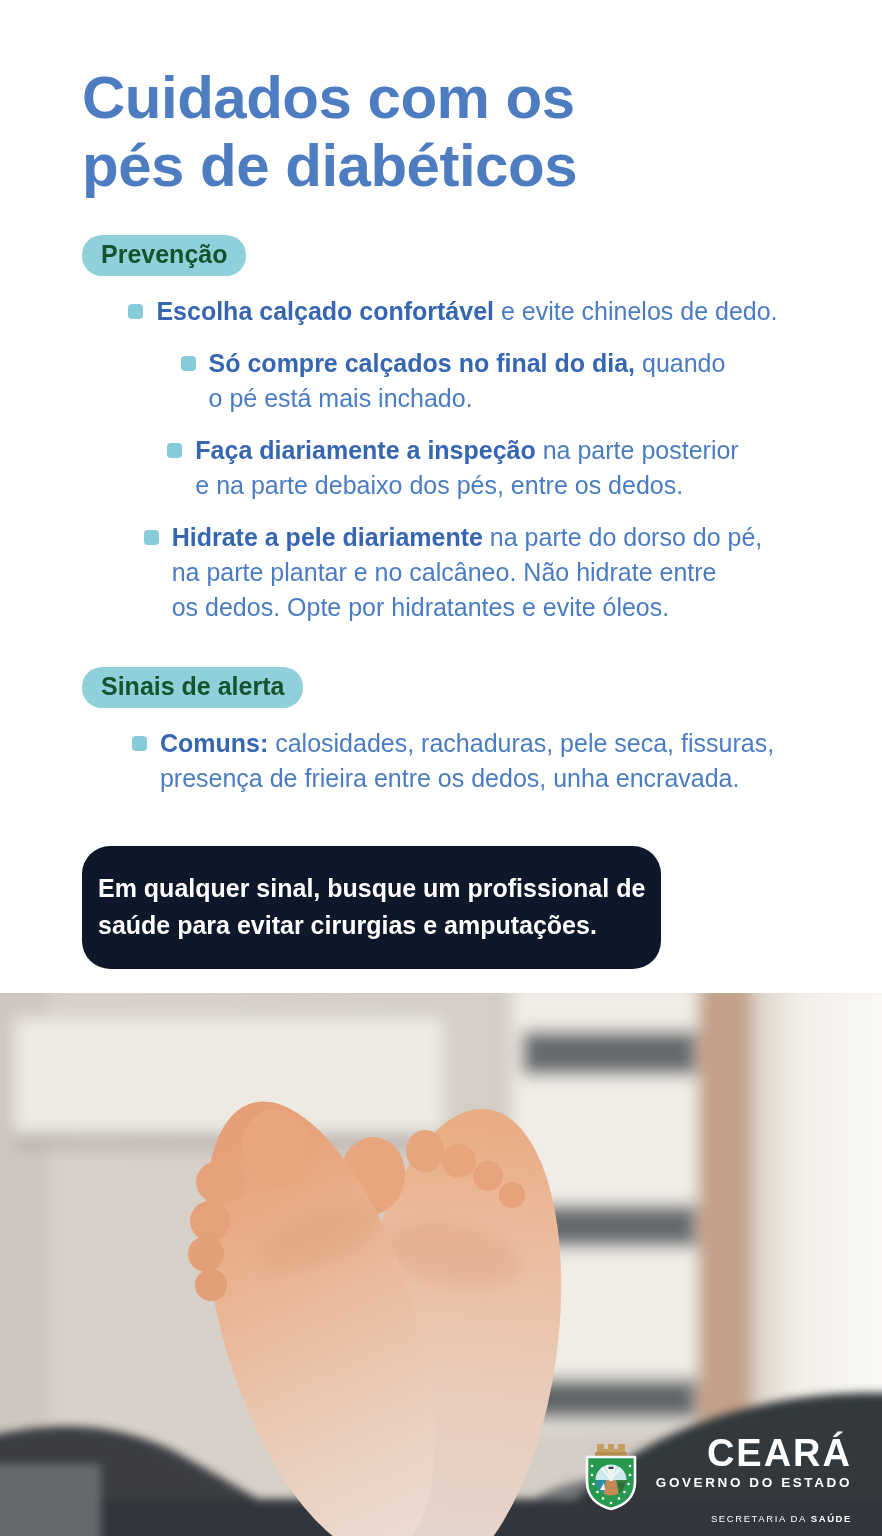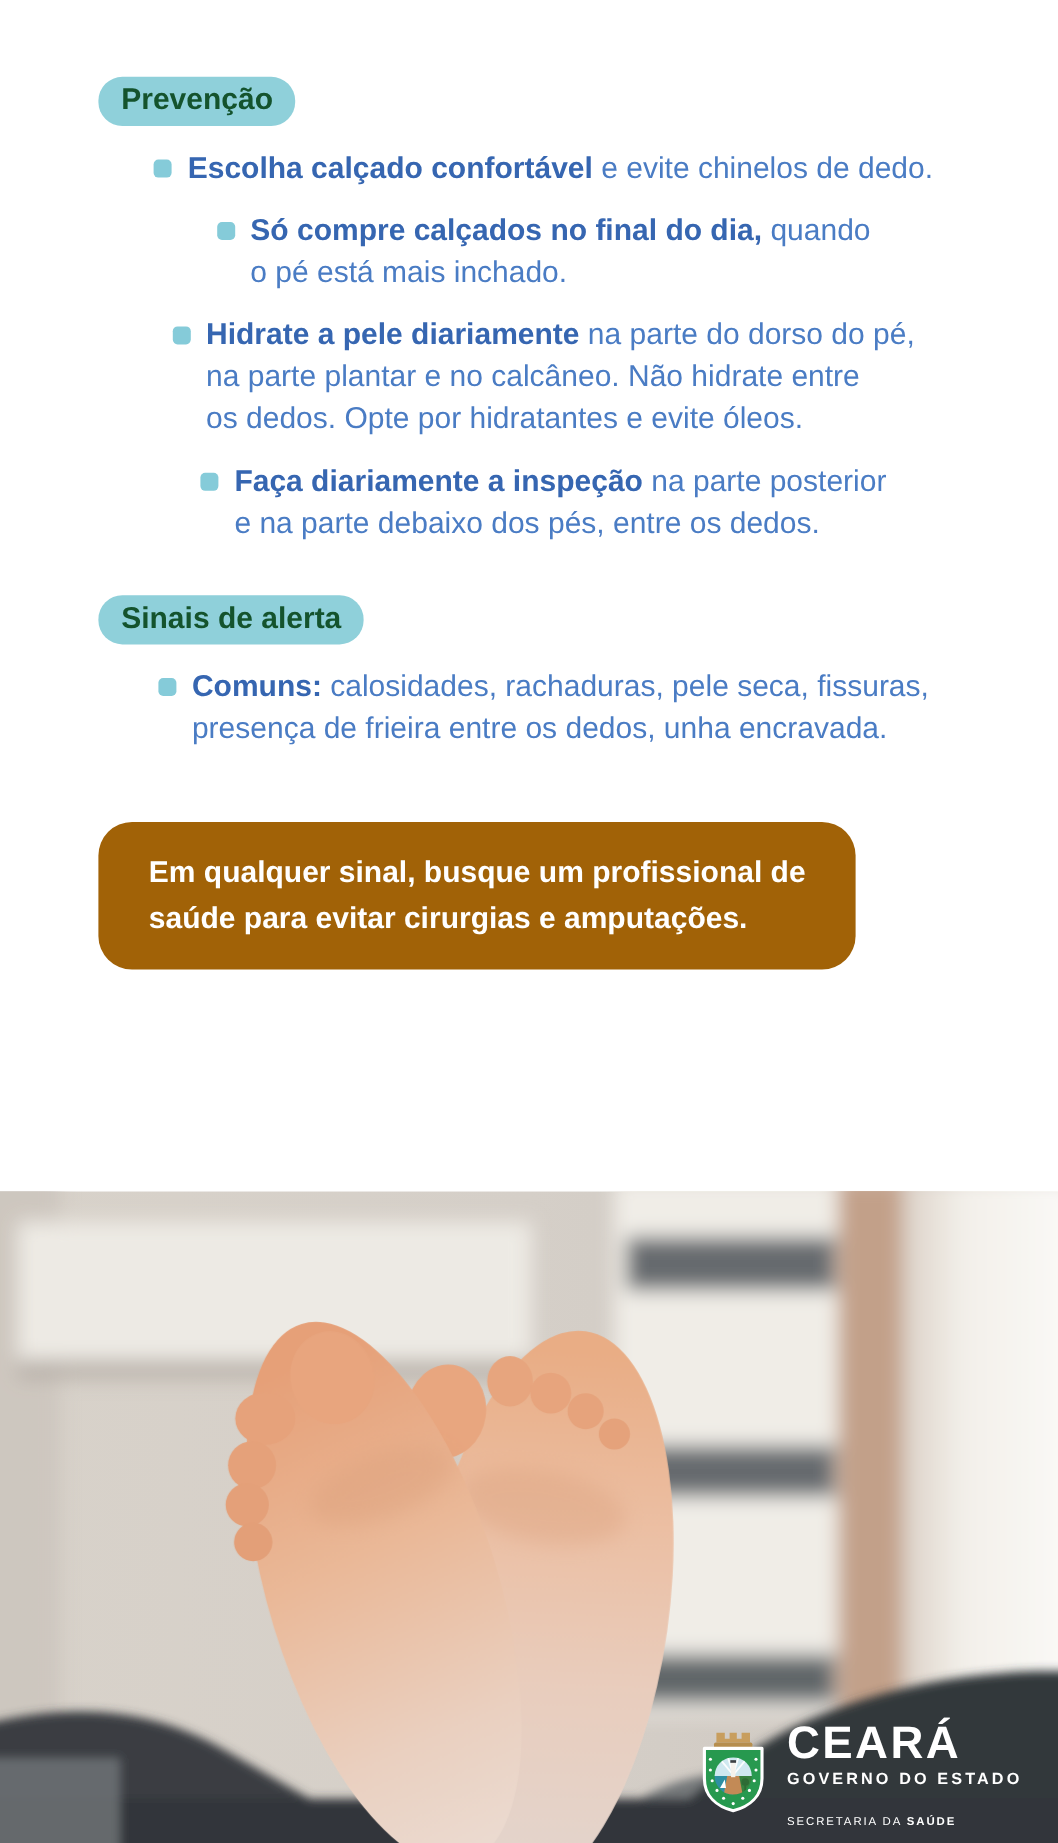--- a/index.html
+++ b/index.html
@@ -34,73 +34,76 @@
   .bullet{
     flex:none;width:15px;height:15px;border-radius:4px;
     background:#85cbd9;margin:10px 13px 0 0;
   }
   .item-text{
     margin:0;font-size:25px;line-height:1.4;color:#4a7cc4;
     white-space:pre-line;
   }
   .item-text b{color:#3666b1;}
   .alert-box{
-    margin:38px 0 0 0;
+    margin:28px 0 0 0;
     display:inline-block;
-    background:#a16207;color:#ffffff;
+    background:#0f172a;color:#ffffff;
     font-weight:bold;font-size:25px;line-height:1.5;
-    padding:24px 42px;border-radius:28px;
+    padding:24px 16px;border-radius:28px;
     white-space:pre-line;
   }
   
   .photo{
     position:absolute;left:0;bottom:0;width:882px;height:543px;
     overflow:hidden;background:#d3cdc6;
   }
   .photo-svg{position:absolute;left:0;top:0;width:100%;height:100%;display:block;}
   
   .logo{
     position:absolute;right:30px;bottom:13px;
     display:flex;align-items:center;gap:14px;
     color:#ffffff;
+    text-align:right;
   }
   .logo-state{font-size:38px;font-weight:bold;letter-spacing:2px;line-height:1;}
   .logo-gov{font-size:13.5px;font-weight:bold;letter-spacing:2.6px;line-height:1;margin-top:4px;}
   .logo-sec{font-size:9.5px;letter-spacing:1.6px;line-height:1;margin-top:24px;}
 </style>
 </head>
 <body>
 
 <div class="poster">
 
   <div class="content">
 
+    <h1 class="page-title">Cuidados com os
+pés de diabéticos</h1>
 
     <section>
       <span class="badge">Prevenção</span>
 
       <div class="item">
         <span class="bullet"></span>
         <p class="item-text"><b>Escolha calçado confortável</b><span> e evite chinelos de dedo.</span></p>
       </div>
       <div class="item">
         <span class="bullet"></span>
         <p class="item-text"><b>Só compre calçados no final do dia,</b><span> quando
 o pé está mais inchado.</span></p>
+      </div>
+      <div class="item">
+        <span class="bullet"></span>
+        <p class="item-text"><b>Faça diariamente a inspeção</b><span> na parte posterior
+e na parte debaixo dos pés, entre os dedos.</span></p>
       </div>
       <div class="item">
         <span class="bullet"></span>
         <p class="item-text"><b>Hidrate a pele diariamente</b><span> na parte do dorso do pé,
 na parte plantar e no calcâneo. Não hidrate entre
 os dedos. Opte por hidratantes e evite óleos.</span></p>
-      </div>
-      <div class="item">
-        <span class="bullet"></span>
-        <p class="item-text"><b>Faça diariamente a inspeção</b><span> na parte posterior
-e na parte debaixo dos pés, entre os dedos.</span></p>
       </div>
     </section>
 
     <section>
       <span class="badge badge-row2">Sinais de alerta</span>
 
       <div class="item" style="margin-bottom:22px;">
         <span class="bullet"></span>
         <p class="item-text"><b>Comuns:</b><span> calosidades, rachaduras, pele seca, fissuras,
 presença de frieira entre os dedos, unha encravada.</span></p>

